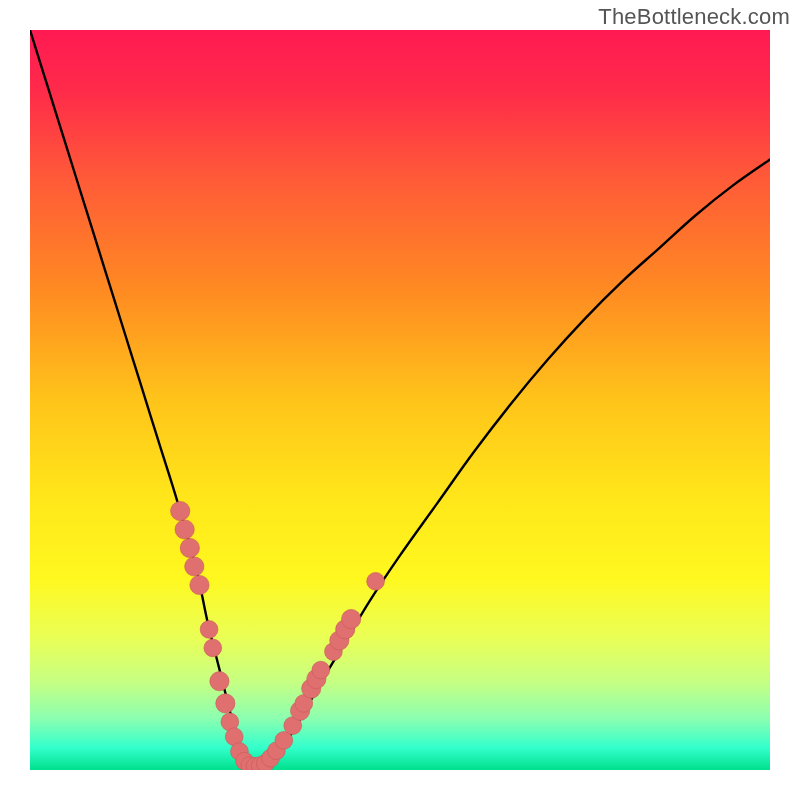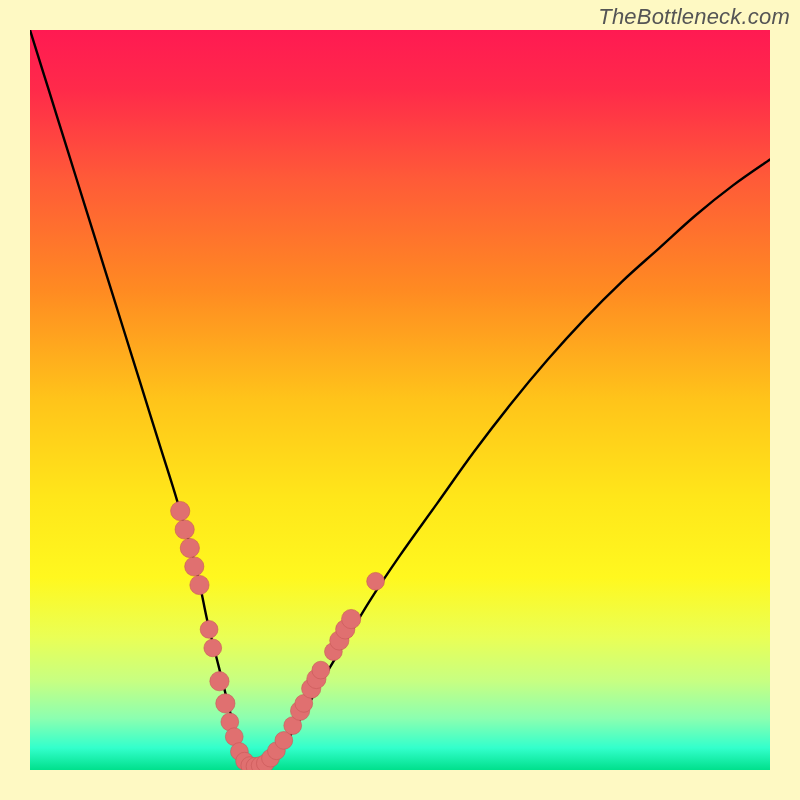--- a/index.html
+++ b/index.html
@@ -10,22 +10,21 @@
     overflow: hidden;
     background: #000;
     font-family: Arial, Helvetica, sans-serif;
   }
   .frame {
     position: absolute;
     top: 0;
     left: 0;
     width: 800px;
     height: 800px;
-    background: #fef9c3;
-    font-style: italic;
+    background: #ffffff;
   }
   .plot {
     position: absolute;
     top: 30px;
     left: 30px;
     width: 740px;
     height: 740px;
   }
   .gradient {
     position: absolute;

